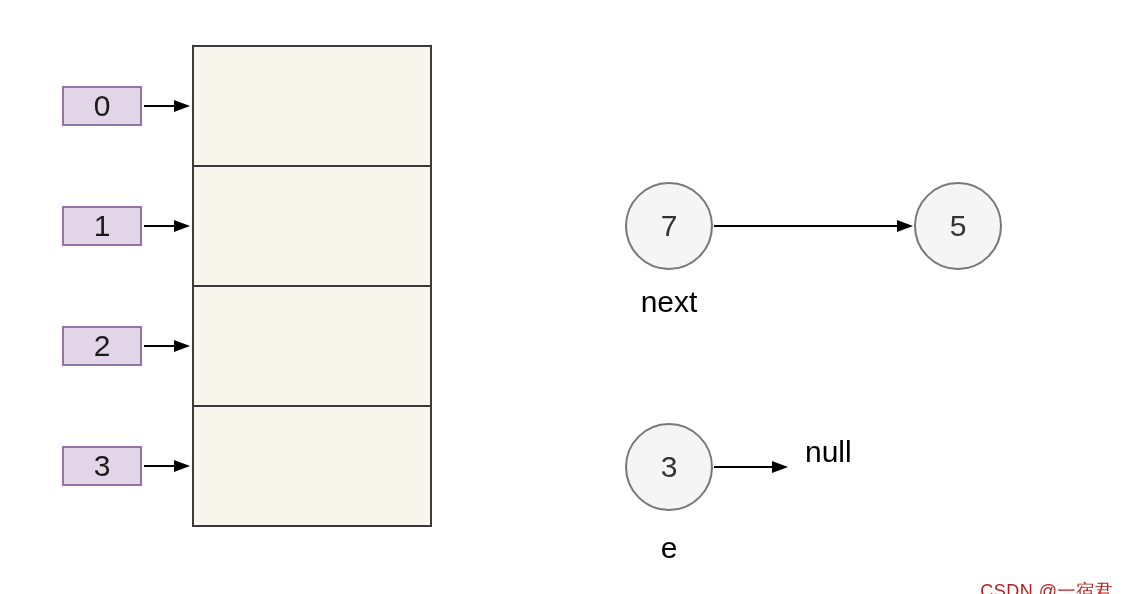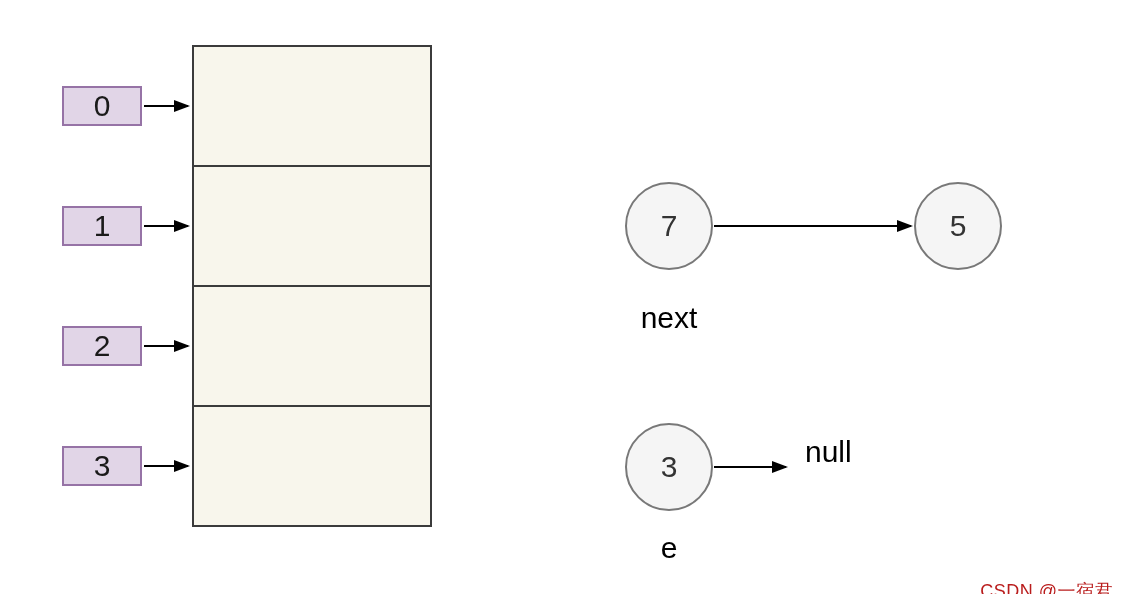--- a/index.html
+++ b/index.html
@@ -76,21 +76,21 @@
 
   
   .caption {
     position: absolute;
     font-size: 30px;
     color: #000000;
     text-align: center;
     width: 88px;
     line-height: 1;
   }
-  .caption.next-label { left: 625px; top: 303px; }
+  .caption.next-label { left: 625px; top: 287px; }
   .caption.e-label    { left: 625px; top: 533px; }
   .null-label {
     position: absolute;
     left: 805px;
     top: 453px;
     transform: translateY(-52%);
     font-size: 30px;
     color: #000000;
     line-height: 1;
   }

